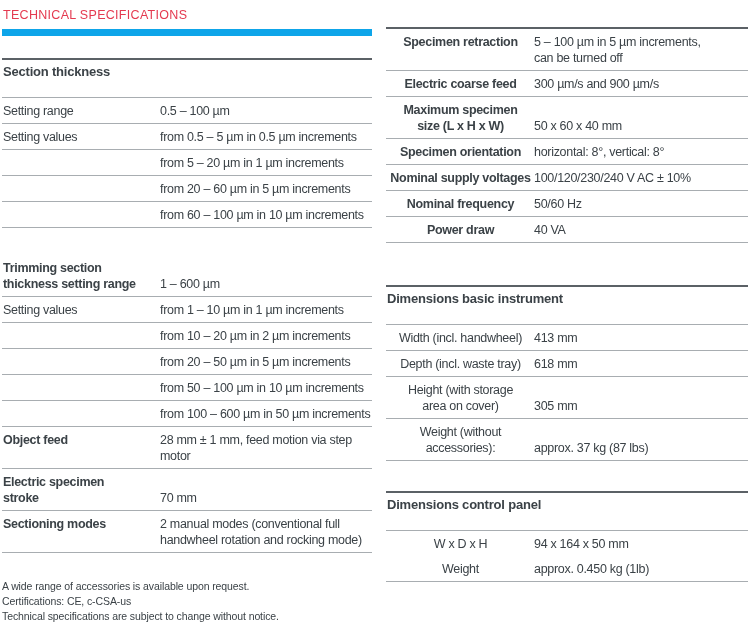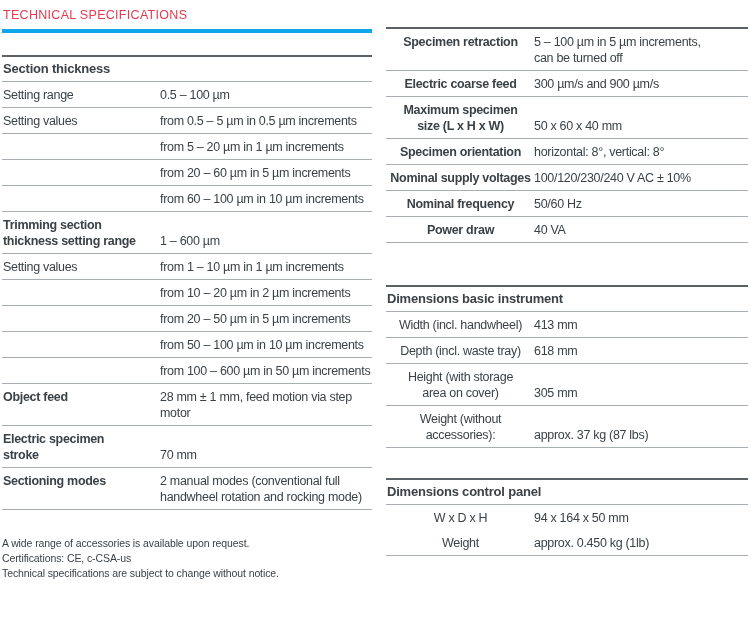--- a/index.html
+++ b/index.html
@@ -7,45 +7,45 @@
     width:751px;height:636px;position:relative;overflow:hidden;
     font-family:"Liberation Sans","DejaVu Sans",sans-serif;
     color:#3b4247;
   }
   .col{position:absolute;}
   .col-left{left:2px;top:8px;width:370px;}
   .col-right{left:386px;top:27px;width:362px;}
 
   .doc-title{
     color:#e43a50;font-size:12.5px;letter-spacing:.3px;
-    padding:0 0 7px 1px;border-bottom:4px solid #0ea5e9;
+    padding:0 0 7px 1px;border-bottom:7px solid #0ea5e9;
   }
 
   .block{margin:0;}
   .block.topline{border-top:2px solid #5b6166;}
   .sec-header{
     font-weight:bold;font-size:13px;letter-spacing:-.2px;
-    padding:4px 0 5px 1px;border-bottom:1px solid #a8adb1;
+    padding:4px 0 18px 1px;border-bottom:1px solid #a8adb1;
   }
 
   .row{
     display:flex;align-items:flex-start;
     border-bottom:1px solid #a8adb1;
     padding:5px 0 4px 1px;
     font-size:12.5px;line-height:16px;letter-spacing:-.3px;
   }
   .row.bottom{align-items:flex-end;}
   .row.nosep{border-bottom:0;}
   .label{width:157px;flex:none;white-space:pre-line;}
   .col-right .label{width:147px;text-align:center;}
   .label.bold{font-weight:bold;}
   .value{flex:1;white-space:pre-line;}
 
   .mt-a{margin-top:22px;}  
-  .mt-b{}  
+  .mt-b{margin-top:27px;}  
   .mt-c{}  
   .mt-d{margin-top:42px;}  
   .mt-e{margin-top:30px;}  
 
   .footnotes{margin-top:26px;font-size:10.5px;line-height:15px;letter-spacing:-.1px;}
 </style>
 </head>
 <body>
 
 <div class="col col-left">

